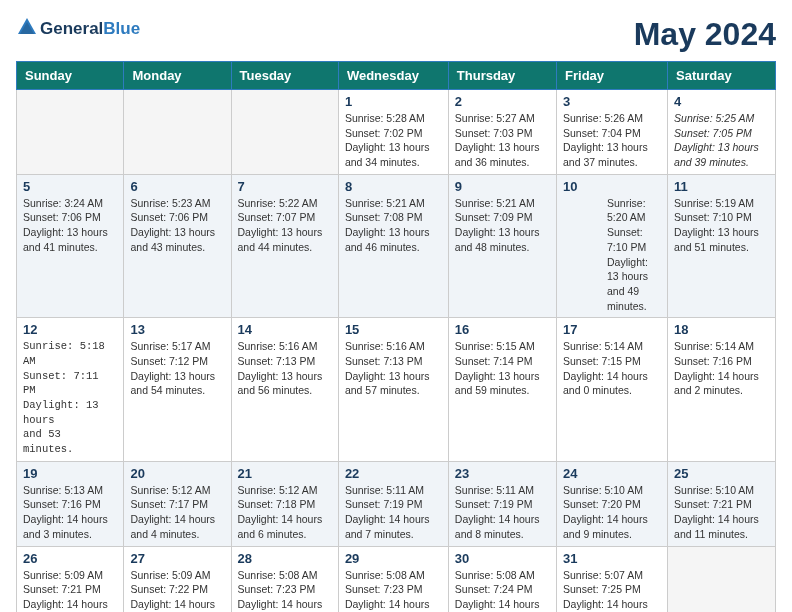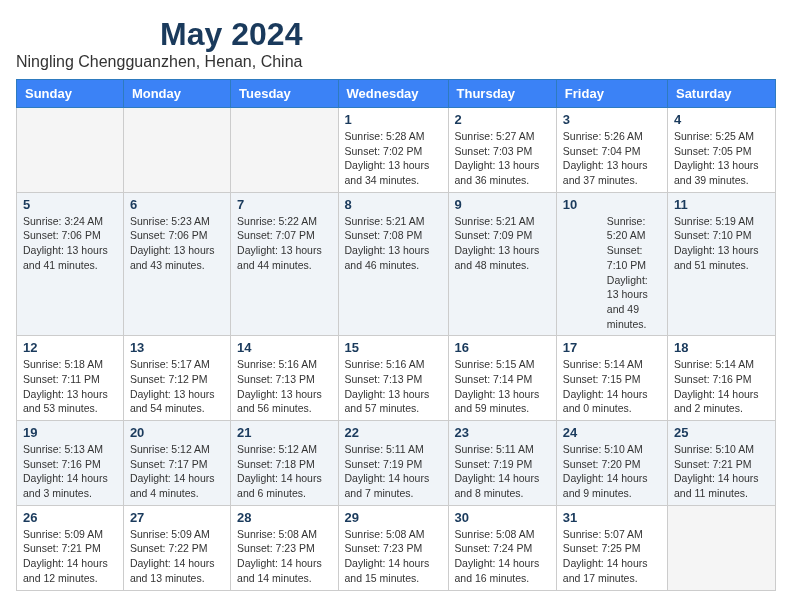--- a/index.html
+++ b/index.html
@@ -37,21 +37,21 @@
     .location {
       font-size: 16px;
       color: #333;
     }
     .calendar {
       width: 100%;
       border-collapse: collapse;
       font-size: 11px;
     }
     .calendar th {
-      background-color: #3b82f6;
+      background-color: #0f766e;
       color: #fff;
       text-align: left;
       padding: 6px 8px;
       font-size: 13px;
       font-weight: bold;
       border: 1px solid #2e7bbf;
     }
     .calendar td {
       border: 1px solid #ccc;
       vertical-align: top;
@@ -75,23 +75,35 @@
       font-size: 10.5px;
     }
     .alt-row td {
       background: #f0f4f8;
     }
   </style>
 </head>
 <body>
 
 <div class="header">
+  <div class="logo">
+    <div class="logo-text">
+      <span>
+        <svg width="22" height="22" viewBox="0 0 22 22">
+          <polygon points="11,2 20,18 2,18" fill="#2e7bbf"></polygon>
+          <polygon points="11,6 18,18 4,18" fill="#1a3a5c" opacity="0.3"></polygon>
+        </svg>
+      </span>
+      <div>
+        <span style="font-size:17px;font-weight:bold;color:#1a3a5c;">General</span><span style="font-size:17px;font-weight:bold;color:#2e7bbf;">Blue</span>
+      </div>
+    </div>
+  </div>
   <div class="title-section">
     <div class="month-year">May 2024</div>
-    <div class="location">Ningling Chengguanzhen, Henan, China</div>
   </div>
 </div>
 
 <table class="calendar">
   <thead>
     <tr>
       <th>Sunday</th>
       <th>Monday</th>
       <th>Tuesday</th>
       <th>Wednesday</th>
@@ -121,21 +133,21 @@
         </td>
         <td>
           <div class="day-number">3</div>
           <div class="day-info" style="white-space: pre-line;">Sunrise: 5:26 AM
 Sunset: 7:04 PM
 Daylight: 13 hours
 and 37 minutes.</div>
         </td>
         <td>
           <div class="day-number">4</div>
-          <div class="day-info" style="white-space: pre-line;">Sunrise: 5:25 AM
+          <div class="day-info" style="white-space: pre-line; font-style: italic;">Sunrise: 5:25 AM
 Sunset: 7:05 PM
 Daylight: 13 hours
 and 39 minutes.</div>
         </td>
       </tr>
       <tr class="alt-row">
         <td>
           <div class="day-number">5</div>
           <div class="day-info" style="white-space: pre-line;">Sunrise: 3:24 AM
 Sunset: 7:06 PM
@@ -181,21 +193,21 @@
           <div class="day-number">11</div>
           <div class="day-info" style="white-space: pre-line;">Sunrise: 5:19 AM
 Sunset: 7:10 PM
 Daylight: 13 hours
 and 51 minutes.</div>
         </td>
       </tr>
       <tr>
         <td>
           <div class="day-number">12</div>
-          <div class="day-info" style="white-space: pre-line;">Sunrise: 5:18 AM
+          <div class="day-info" style="white-space: pre-line; font-family: Liberation Mono, monospace;">Sunrise: 5:18 AM
 Sunset: 7:11 PM
 Daylight: 13 hours
 and 53 minutes.</div>
         </td>
         <td>
           <div class="day-number">13</div>
           <div class="day-info" style="white-space: pre-line;">Sunrise: 5:17 AM
 Sunset: 7:12 PM
 Daylight: 13 hours
 and 54 minutes.</div>

